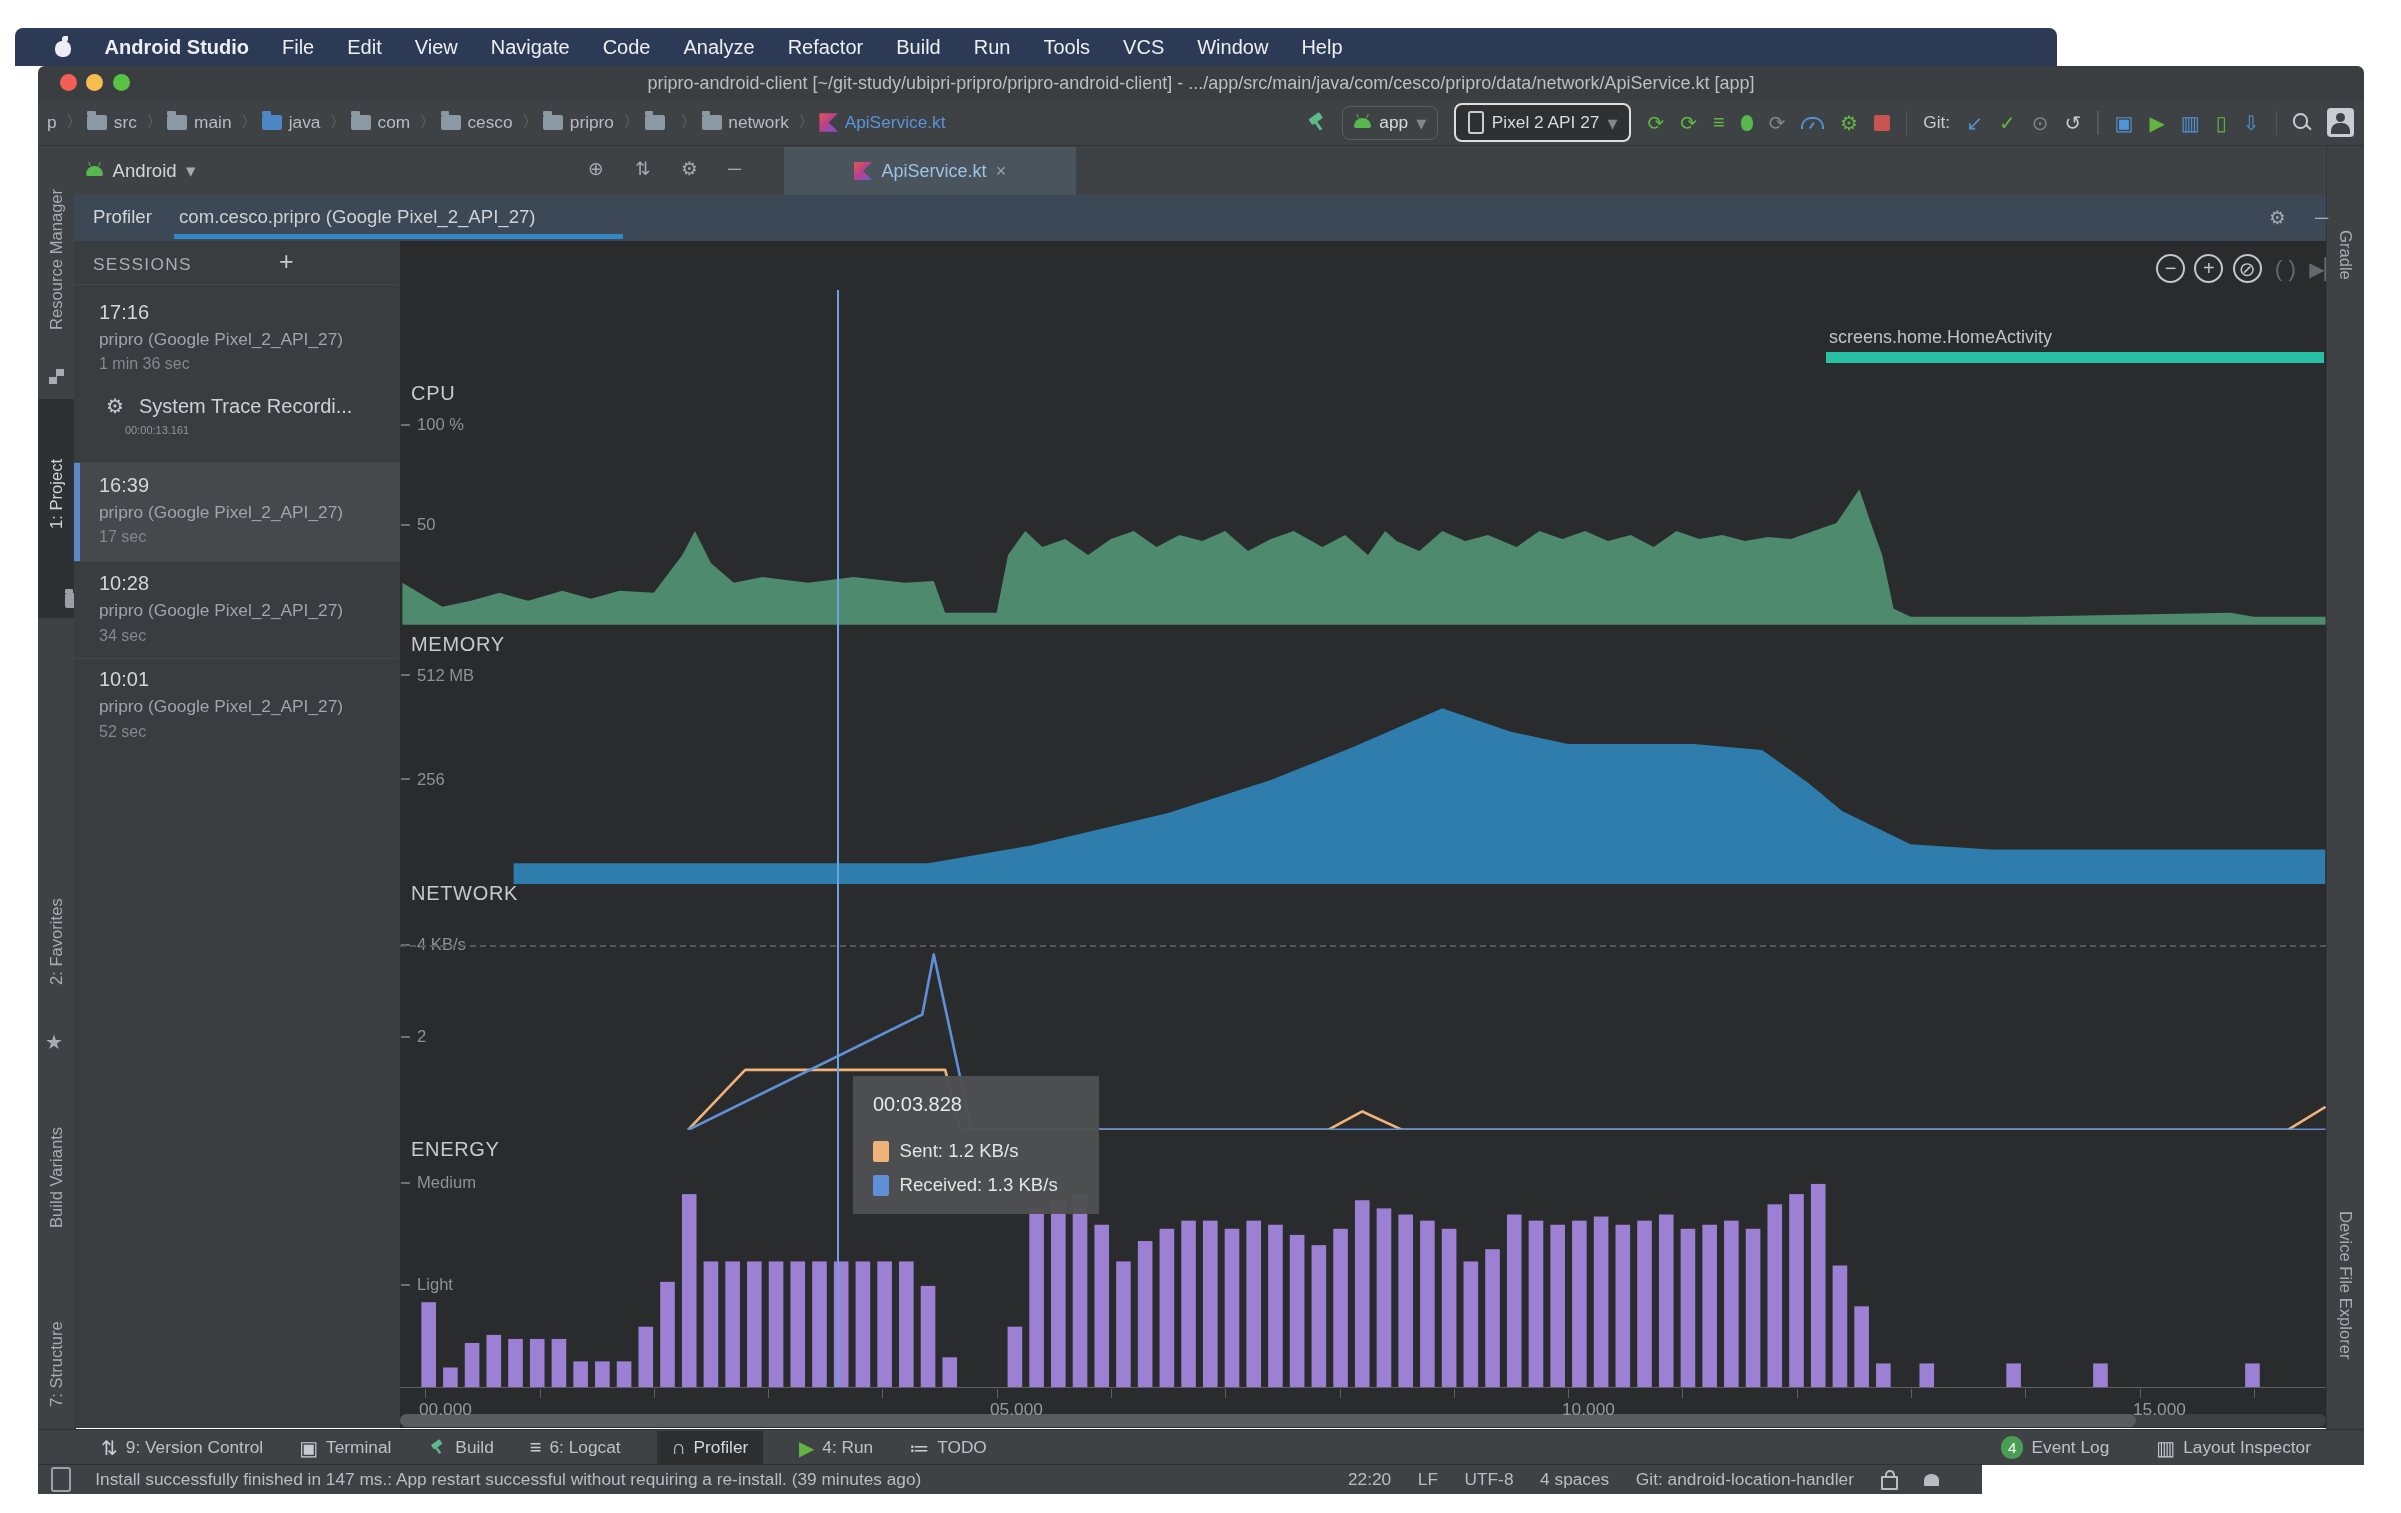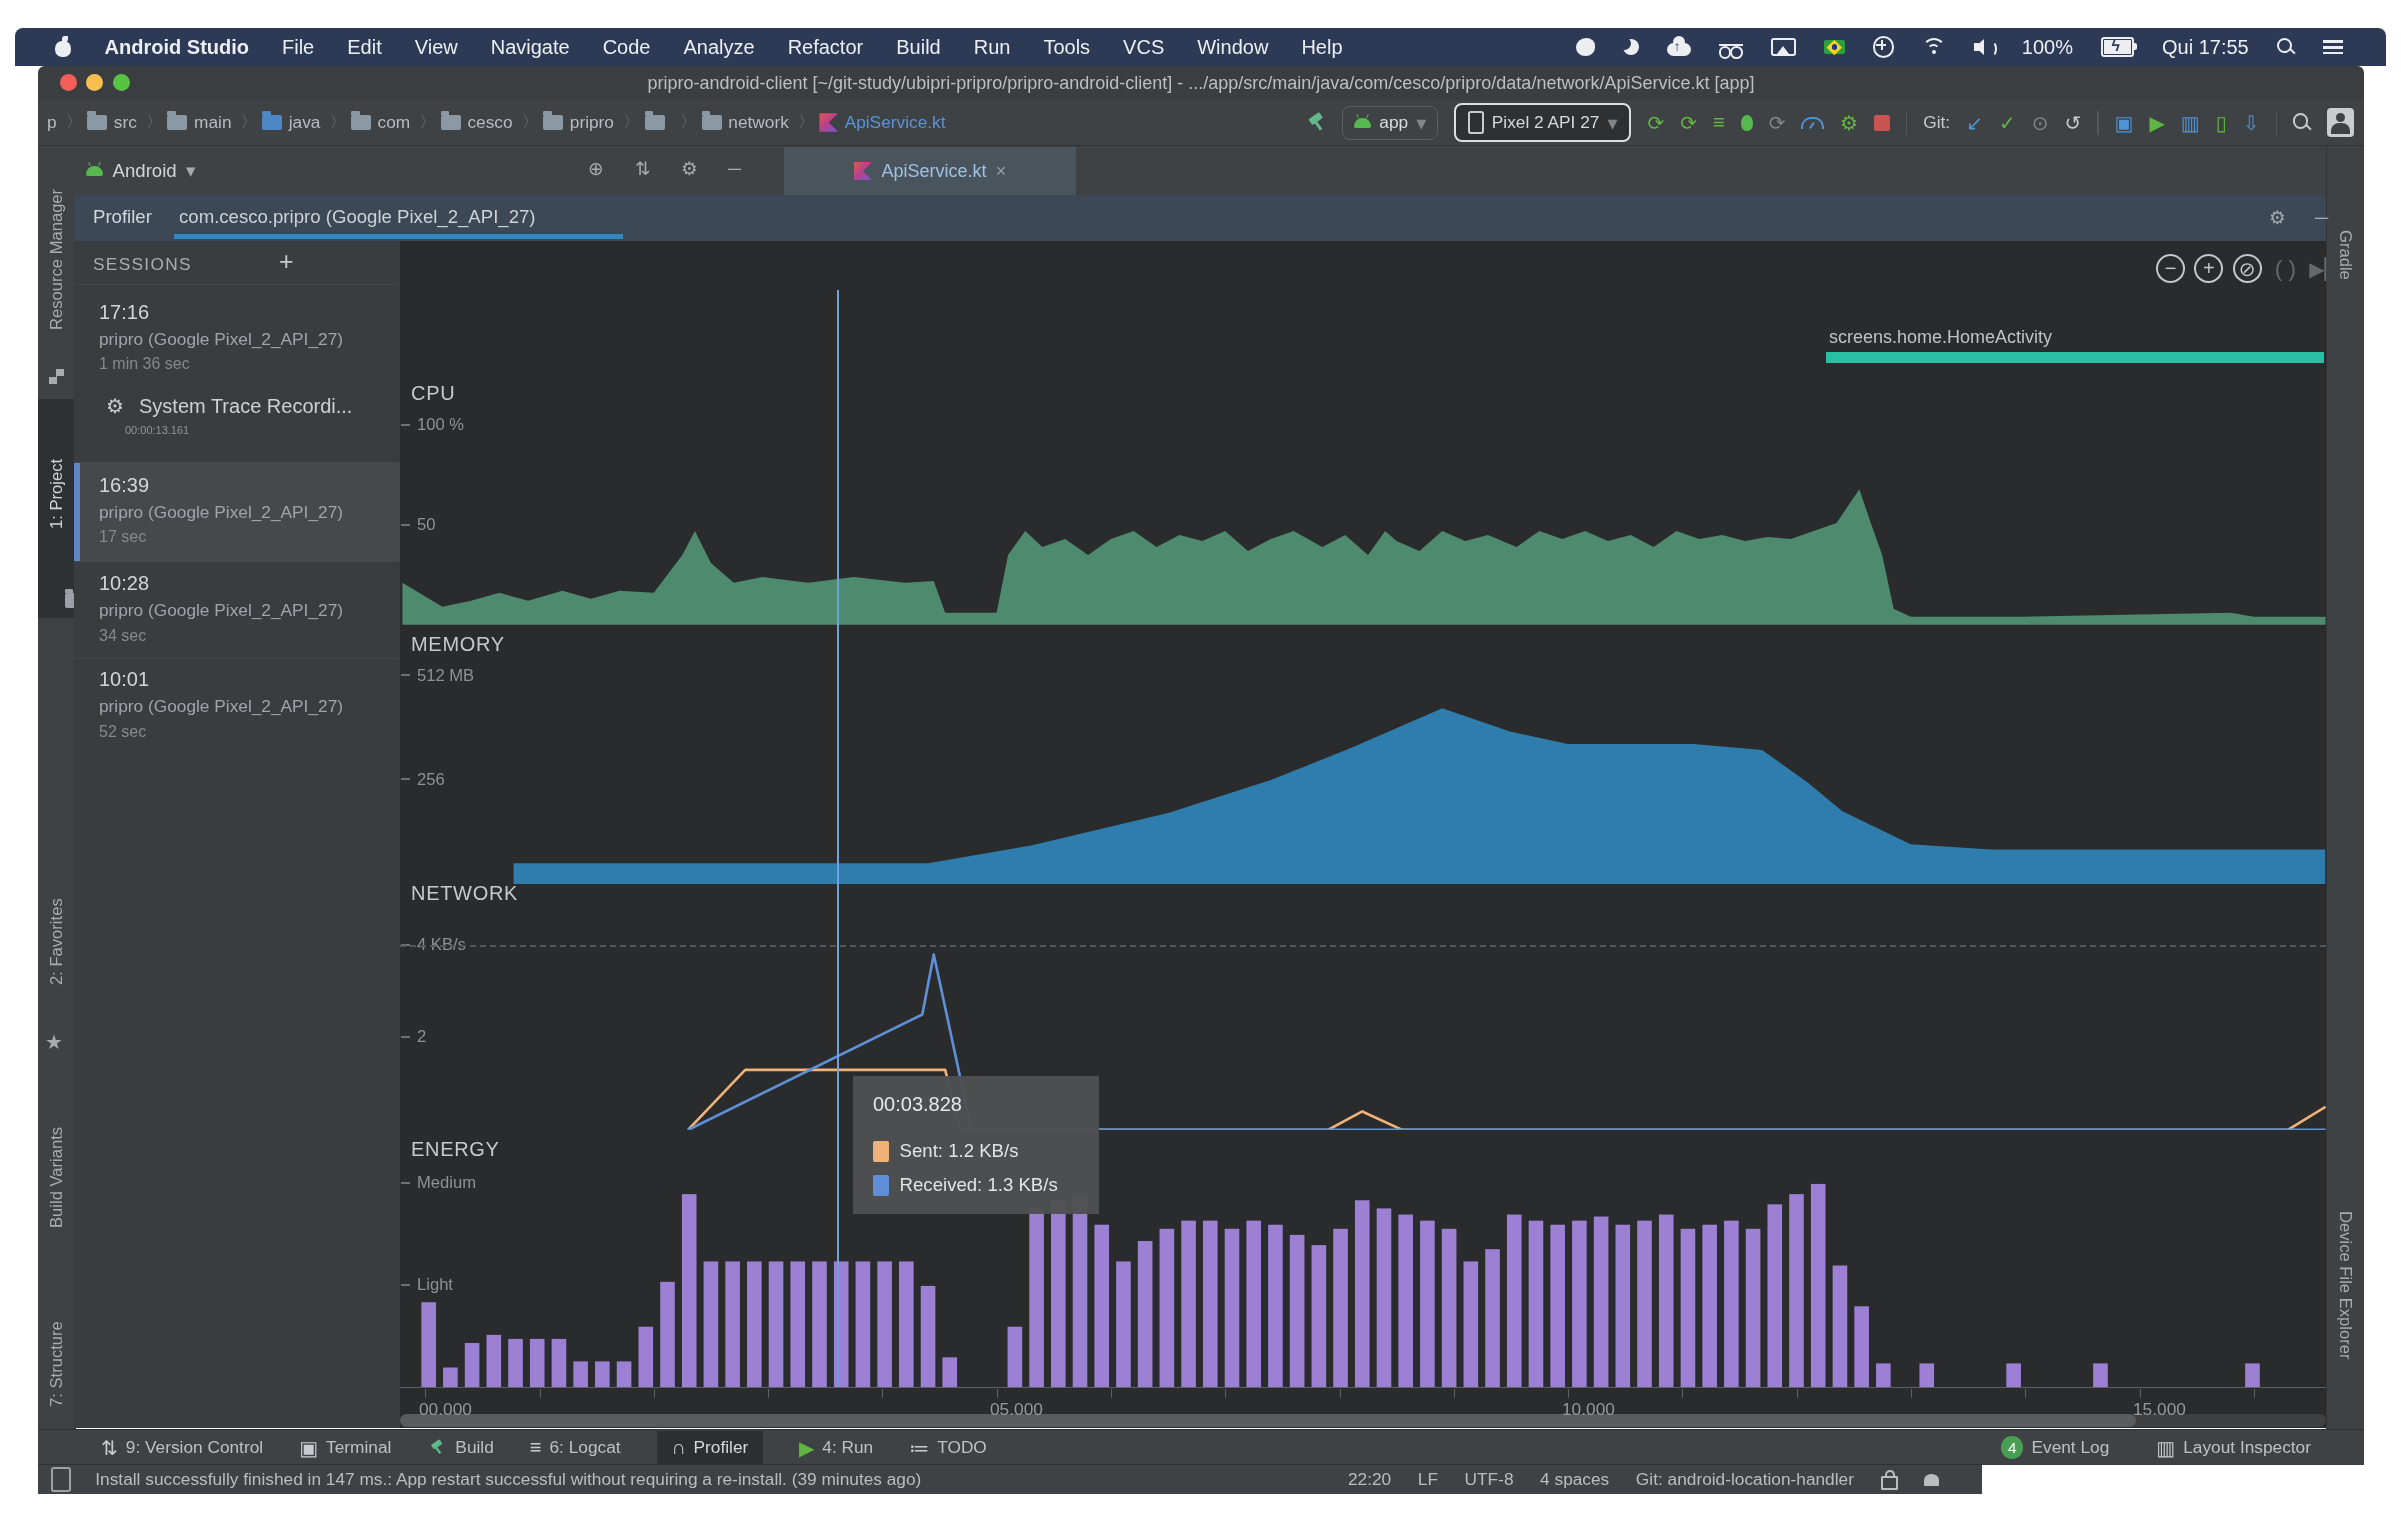--- a/index.html
+++ b/index.html
@@ -2,21 +2,21 @@
 <html style="font-size:10.6px"><head>
 <meta charset="utf-8">
 <style>
   html,body{margin:0;padding:0;background:#ffffff;}
   body{width:2401px;height:1514px;position:relative;font-family:"Liberation Sans",sans-serif;}
   #screen{position:absolute;inset:0;overflow:hidden;}
   .abs{position:absolute;}
   .flex{display:flex;align-items:center;justify-content:center;}
 
   
-  .menubar{left:15.3px;top:28px;width:2371px;height:38px;background:#2c3a56;border-radius:8px 8px 0 0;color:#eceef2;font-size:20px;display:flex;align-items:center;}
+  .menubar{left:15.3px;top:28px;width:2042px;height:38px;background:#2c3a56;border-radius:8px 8px 0 0;color:#eceef2;font-size:20px;display:flex;align-items:center;}
   .mb-left{display:flex;align-items:center;gap:33px;margin-left:39px;}
   .mb-right{margin-left:auto;display:flex;align-items:center;gap:28px;margin-right:43px;}
   .mb-item{white-space:nowrap;}
   .app-name{font-weight:bold;}
 
   
   .titlebar{left:38px;top:66px;width:2326px;height:35px;background:#3b3e40;border-bottom:1.3px solid #2c2e30;border-radius:6.6px 6.6px 0 0;}
   .tl{width:17.3px;height:17.3px;border-radius:50%;top:74px;}
   .title-text{left:38px;top:73px;width:2326px;text-align:center;color:#bcbfc2;font-size:18px;white-space:nowrap;}
 
@@ -162,42 +162,20 @@
       <span class="mb-item">Navigate</span>
       <span class="mb-item">Code</span>
       <span class="mb-item">Analyze</span>
       <span class="mb-item">Refactor</span>
       <span class="mb-item">Build</span>
       <span class="mb-item">Run</span>
       <span class="mb-item">Tools</span>
       <span class="mb-item">VCS</span>
       <span class="mb-item">Window</span>
       <span class="mb-item">Help</span>
-    </div>
-    <div class="mb-right">
-      <span class="ic blob-ic"></span>
-      <span class="ic moon-ic"></span>
-      <span class="ic cloud-ic"></span>
-      <span class="ic glass-ic"></span>
-      <span class="ic disp-ic"></span>
-      <span class="ic flag-ic"></span>
-      <span class="ic fan-ic"></span>
-      <span class="ic wifi-ic">
-          <i></i>
-        </span>
-      <span class="ic vol-ic">
-          <i></i>
-        </span>
-      <span class="mb-item">100%</span>
-      <span class="ic batt-ic">
-          <i></i>
-        </span>
-      <span class="mb-item">Qui 17:55</span>
-      <span class="ic srch-ic"></span>
-      <span class="ic cc-ic"></span>
     </div>
   </div>
 
   
   <div class="abs titlebar"></div>
   <div class="abs tl" style="left:60px;background:#f35f57;"></div>
   <div class="abs tl" style="left:86px;background:#f6be4f;"></div>
   <div class="abs tl" style="left:113px;background:#58c343;"></div>
   <div class="abs title-text">pripro-android-client [~/git-study/ubipri-pripro/pripro-android-client] - .../app/src/main/java/com/cesco/pripro/data/network/ApiService.kt [app]</div>
 

